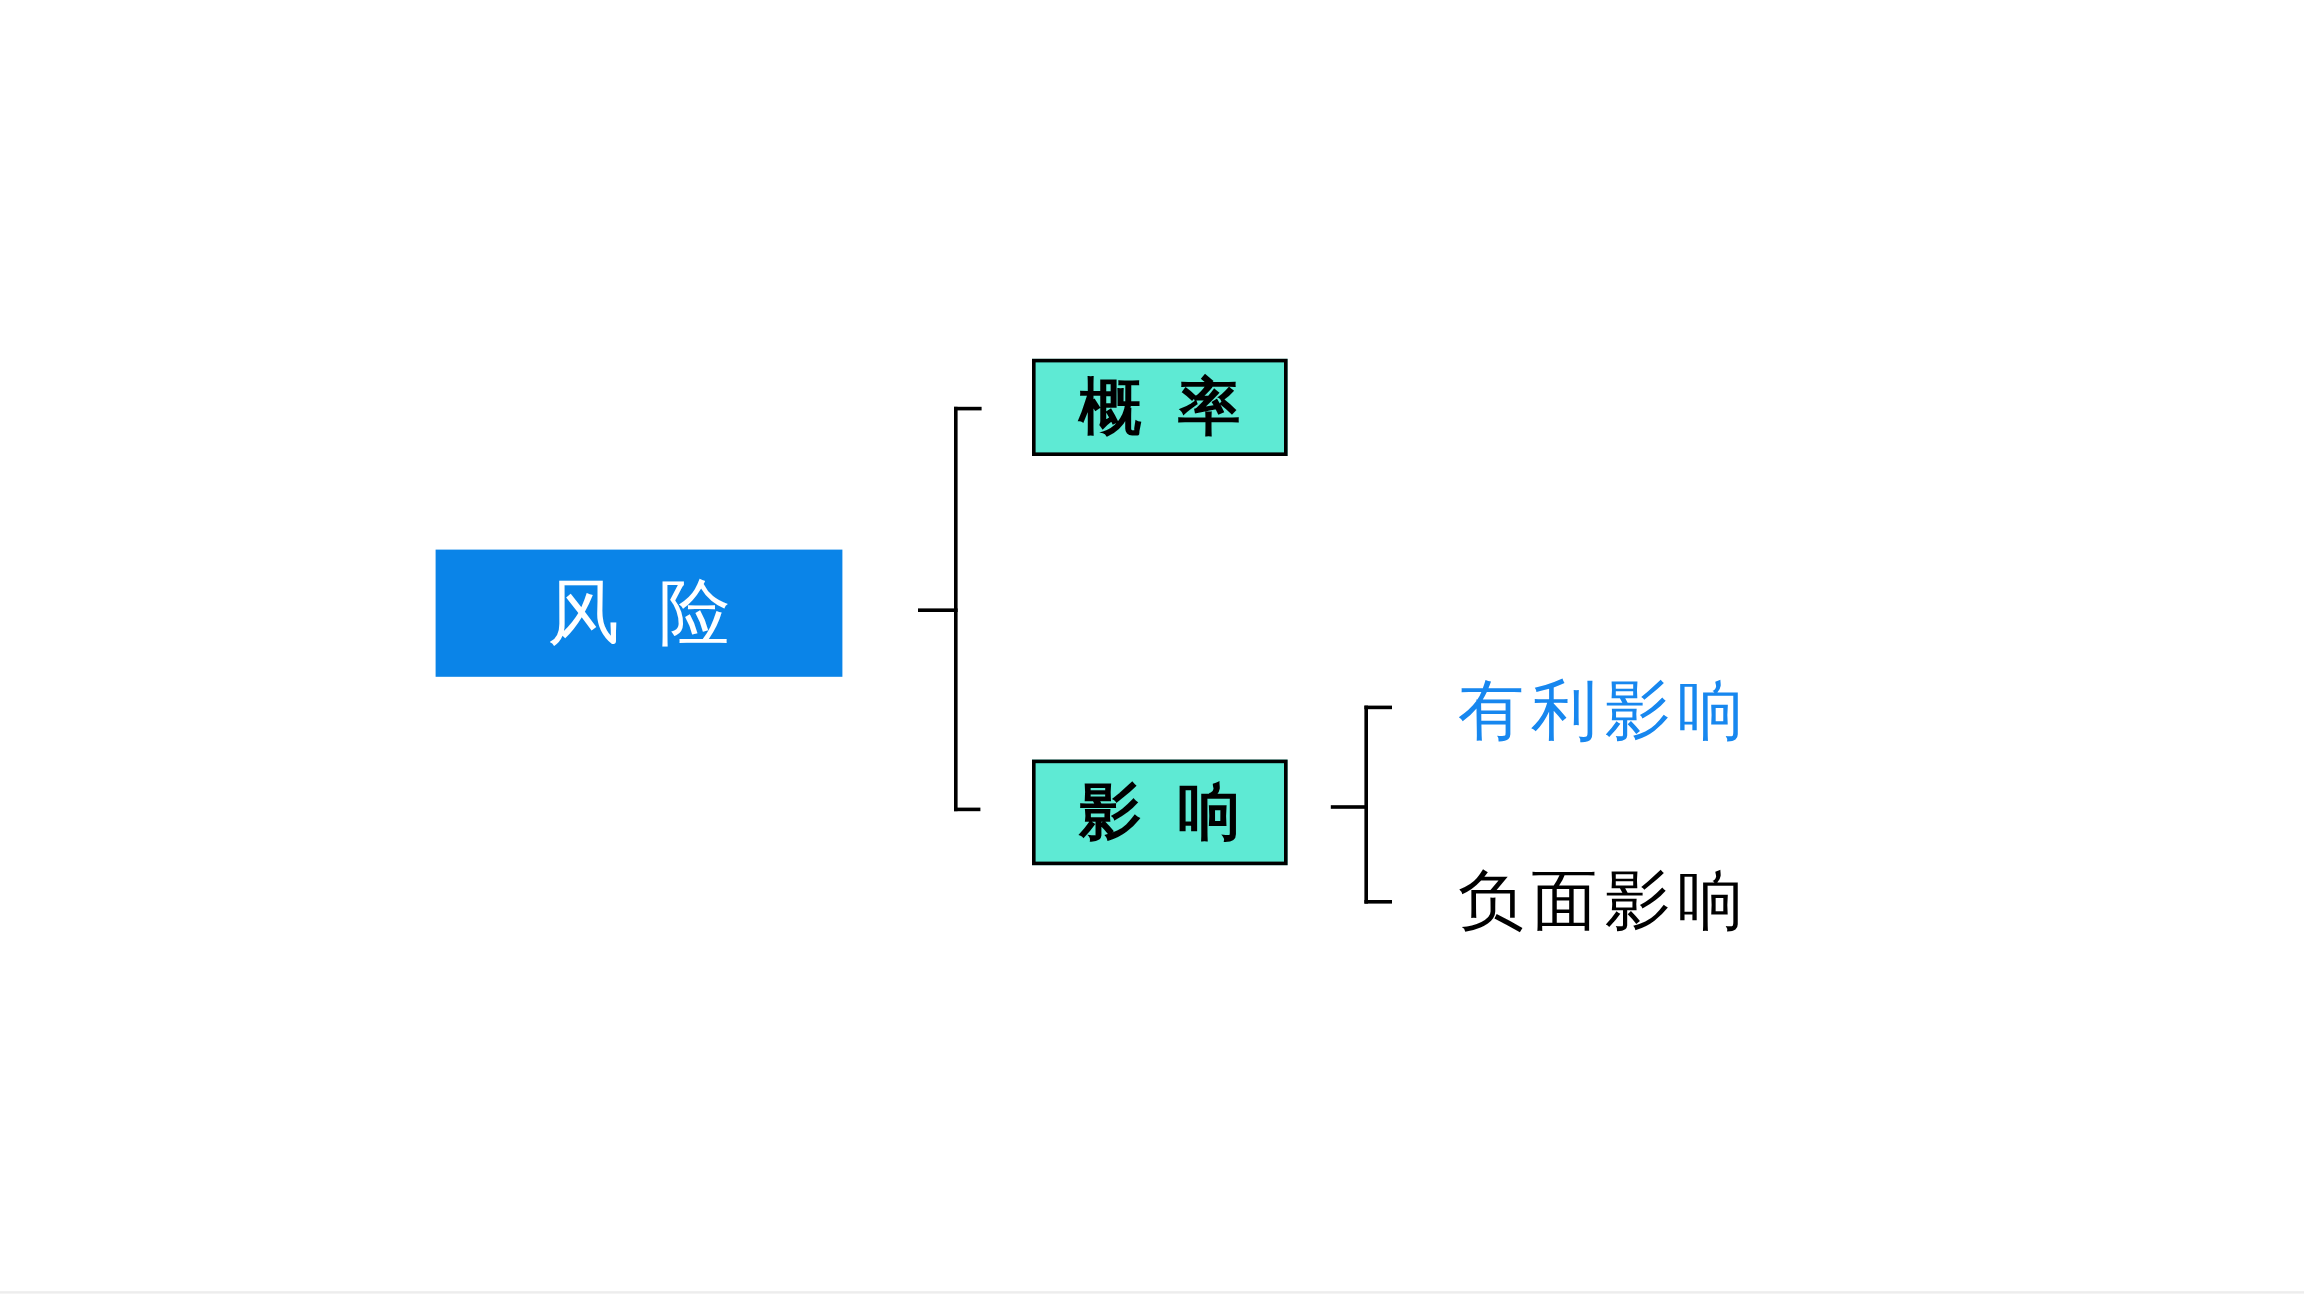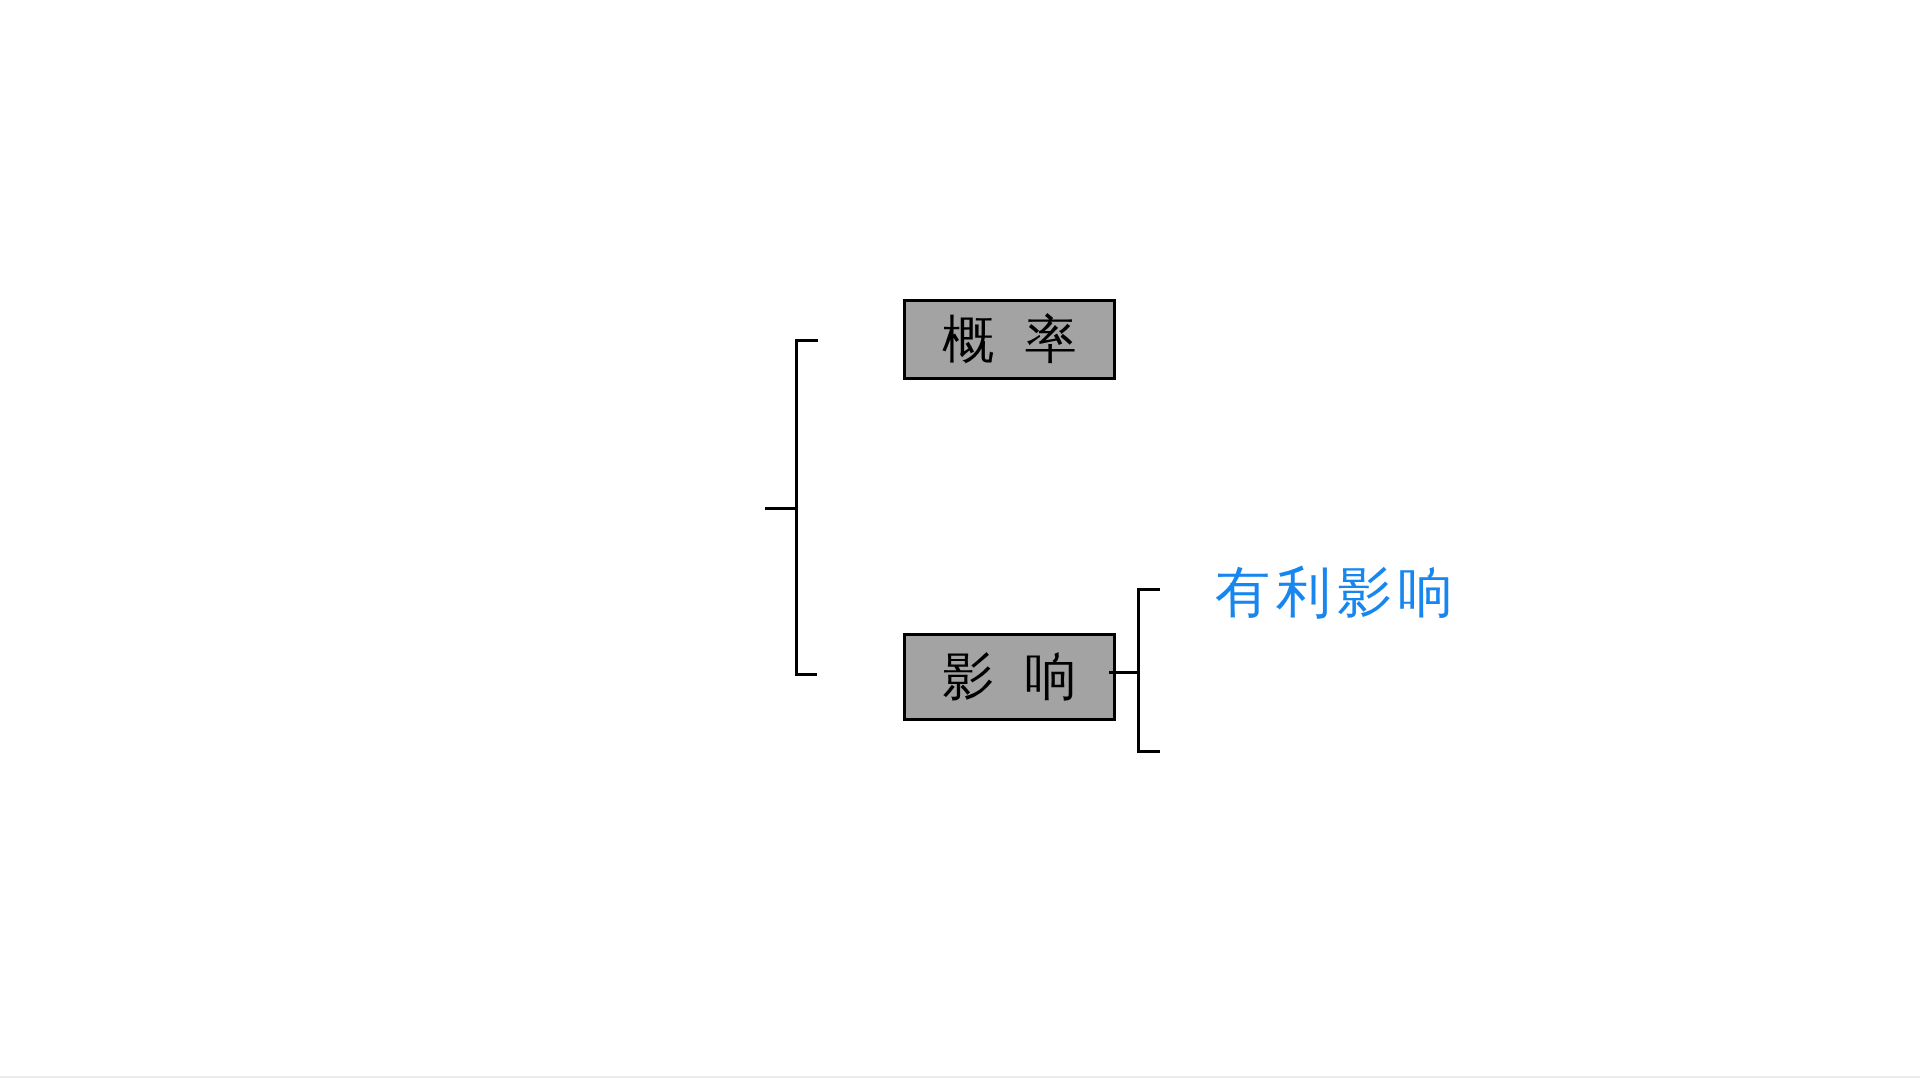--- a/index.html
+++ b/index.html
@@ -26,26 +26,25 @@
   }
   .node-root{
     left:363px;top:458px;width:339px;height:106px;
     background:var(--accent);
     color:#ffffff;
     font-size:60px;font-weight:500;letter-spacing:8px;
     padding-left:8px; 
   }
   .node-child{
     left:860px;width:213px;
-    background:#a3a3a3;
+    background:#5eead4;
     border:3px solid var(--line);
     color:#000000;
-    font-size:52px;font-weight:400;letter-spacing:8px;
+    font-size:52px;font-weight:700;letter-spacing:8px;
     padding-left:8px;
-    margin-left:43px;
   }
   .node-probability{top:299px;height:81px;}
   .node-impact{top:633px;height:88px;}
   
   .leaf{
     position:absolute;left:1190px;
     font-size:55px;font-weight:500;letter-spacing:6px;
     line-height:62px;white-space:pre;margin-left:25px;
   }
   .leaf-favorable{top:561px;color:var(--favorable);}
@@ -66,33 +65,35 @@
   .bottom-hairline{
     position:absolute;left:0;top:1076px;width:1920px;height:2px;
     background:var(--hairline);
   }
 </style>
 </head>
 <body>
 
 <div class="canvas">
 
+  <div class="node node-root">风 险</div>
 
   <div class="seg seg-h root-stub"></div>
   <div class="seg seg-v left-vert"></div>
   <div class="seg seg-h left-hook-t"></div>
   <div class="seg seg-h left-hook-b"></div>
 
   <div class="node node-child node-probability">概 率</div>
 
   <div class="node node-child node-impact">影 响</div>
 
   <div class="seg seg-h impact-stub"></div>
   <div class="seg seg-v right-vert"></div>
   <div class="seg seg-h right-hook-t"></div>
   <div class="seg seg-h right-hook-b"></div>
 
   <div class="leaf leaf-favorable">有利影响</div>
 
+  <div class="leaf leaf-negative">负面影响</div>
 
   <div class="bottom-hairline"></div>
 
 </div>
 
 </body></html>

